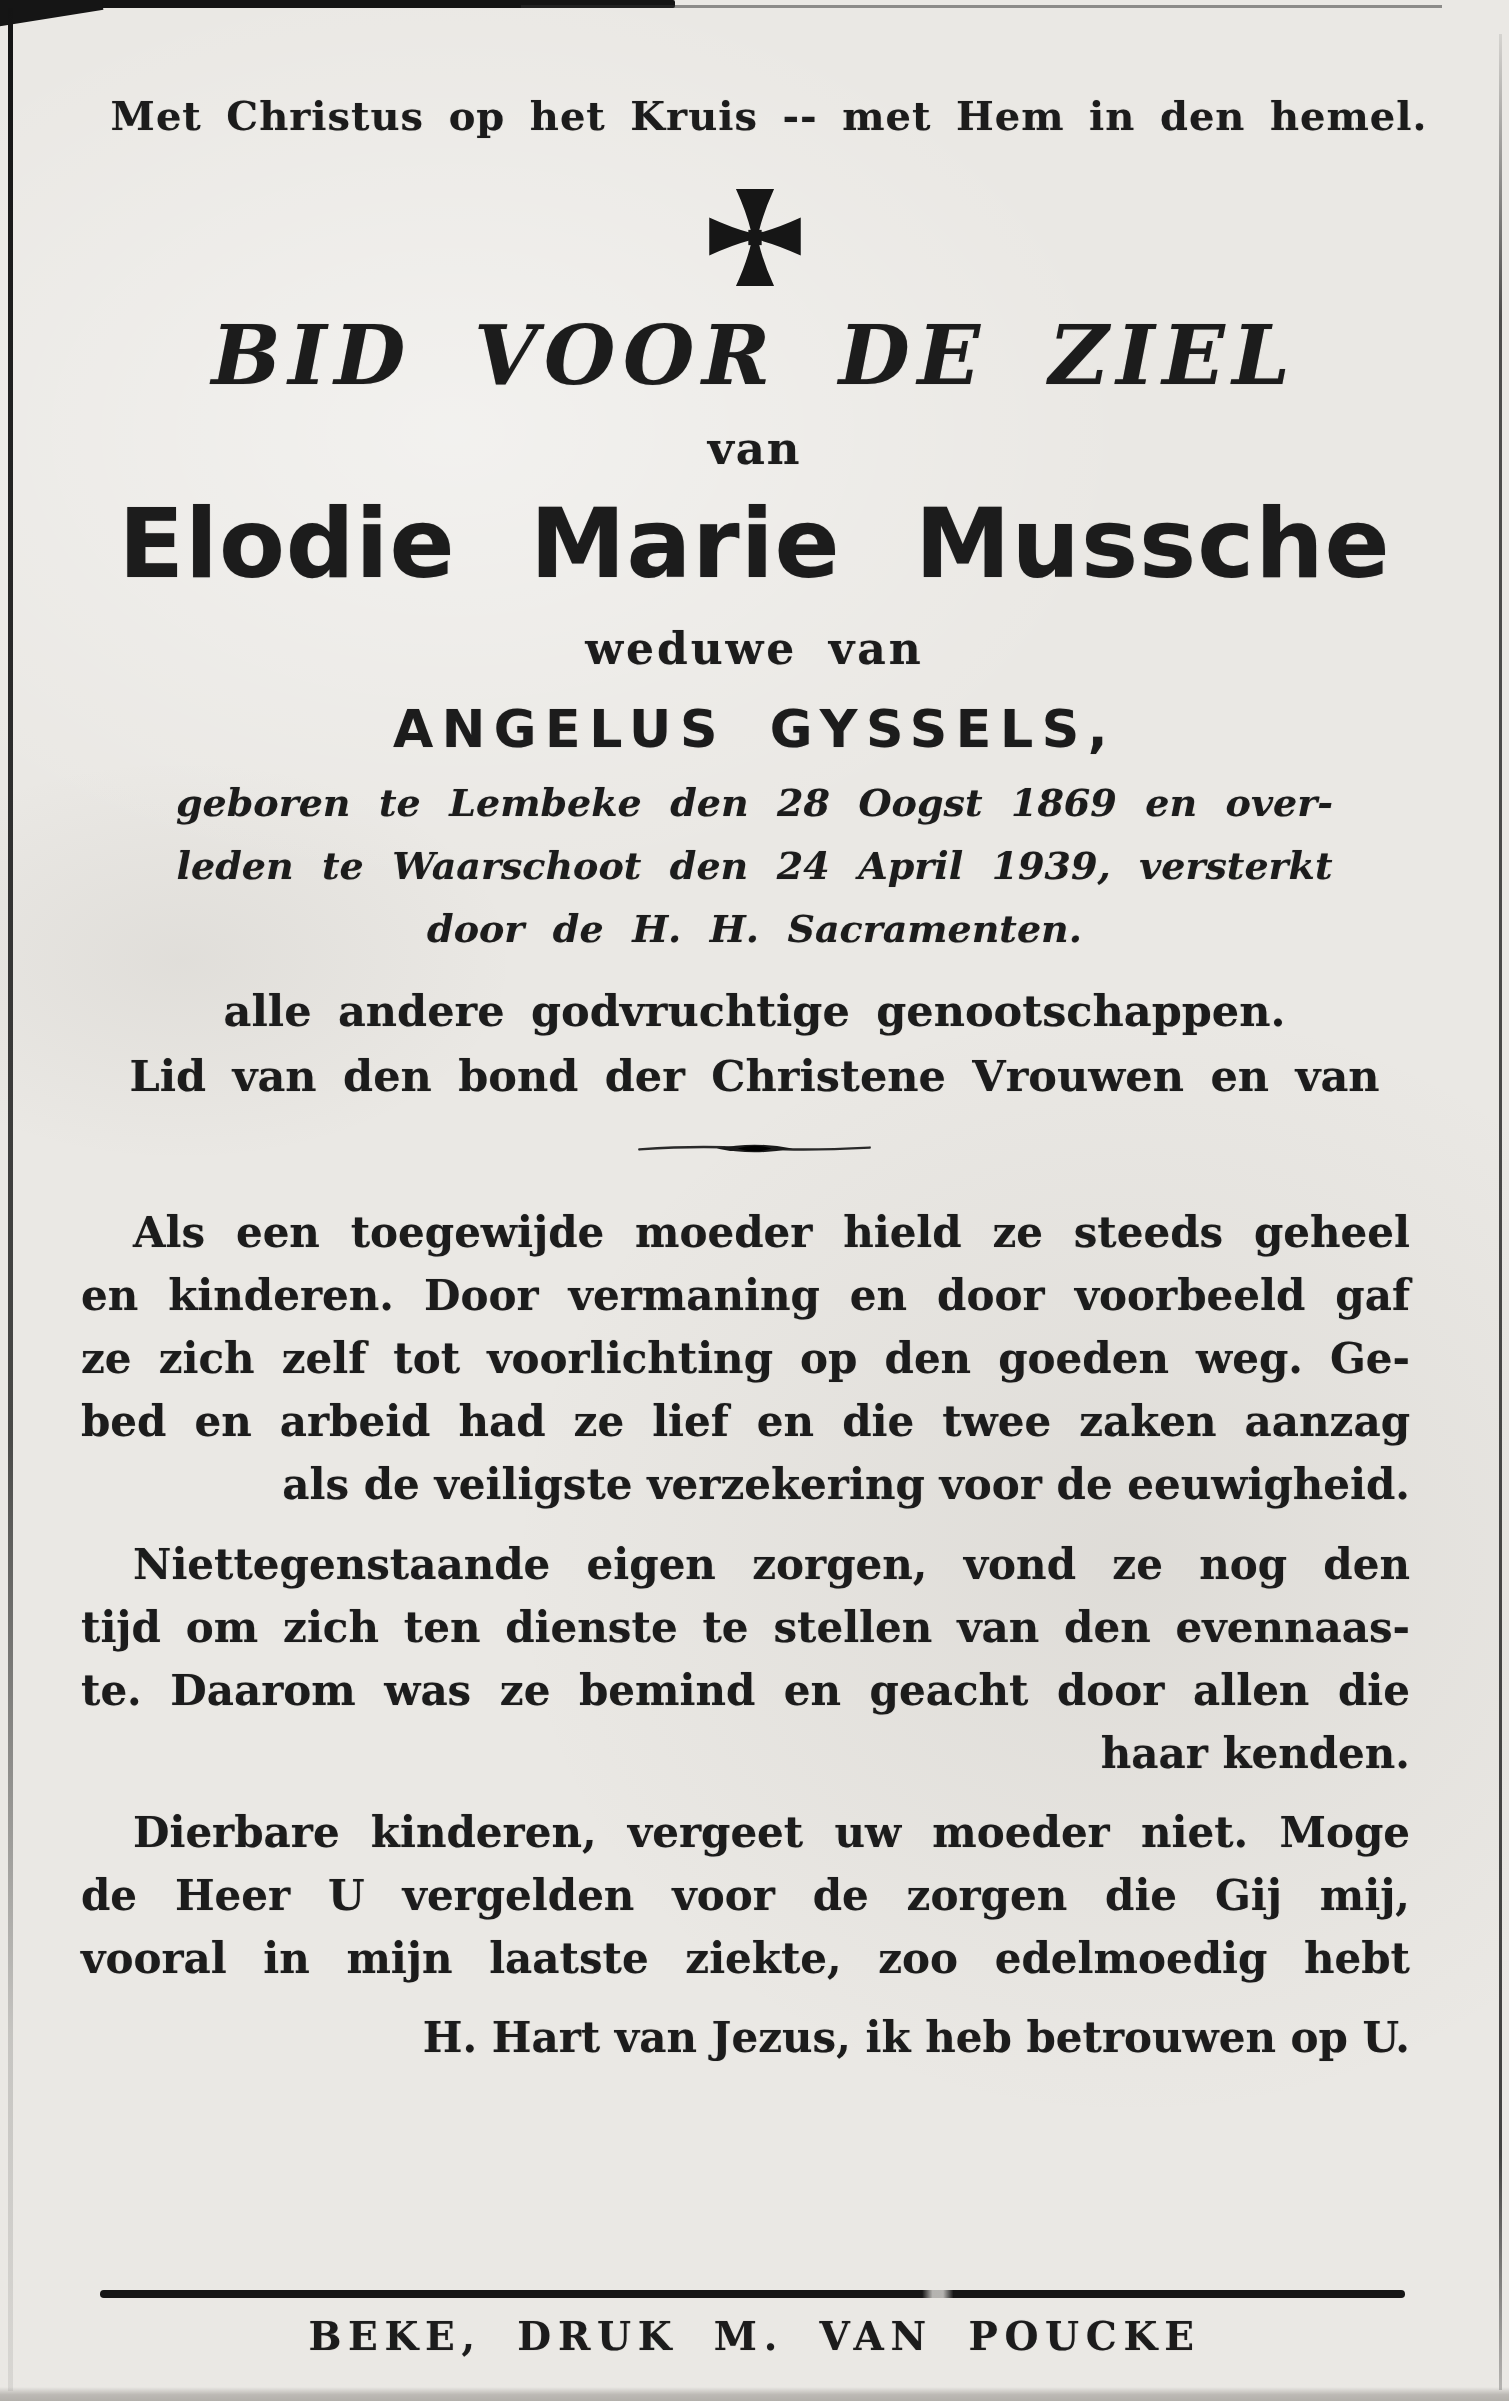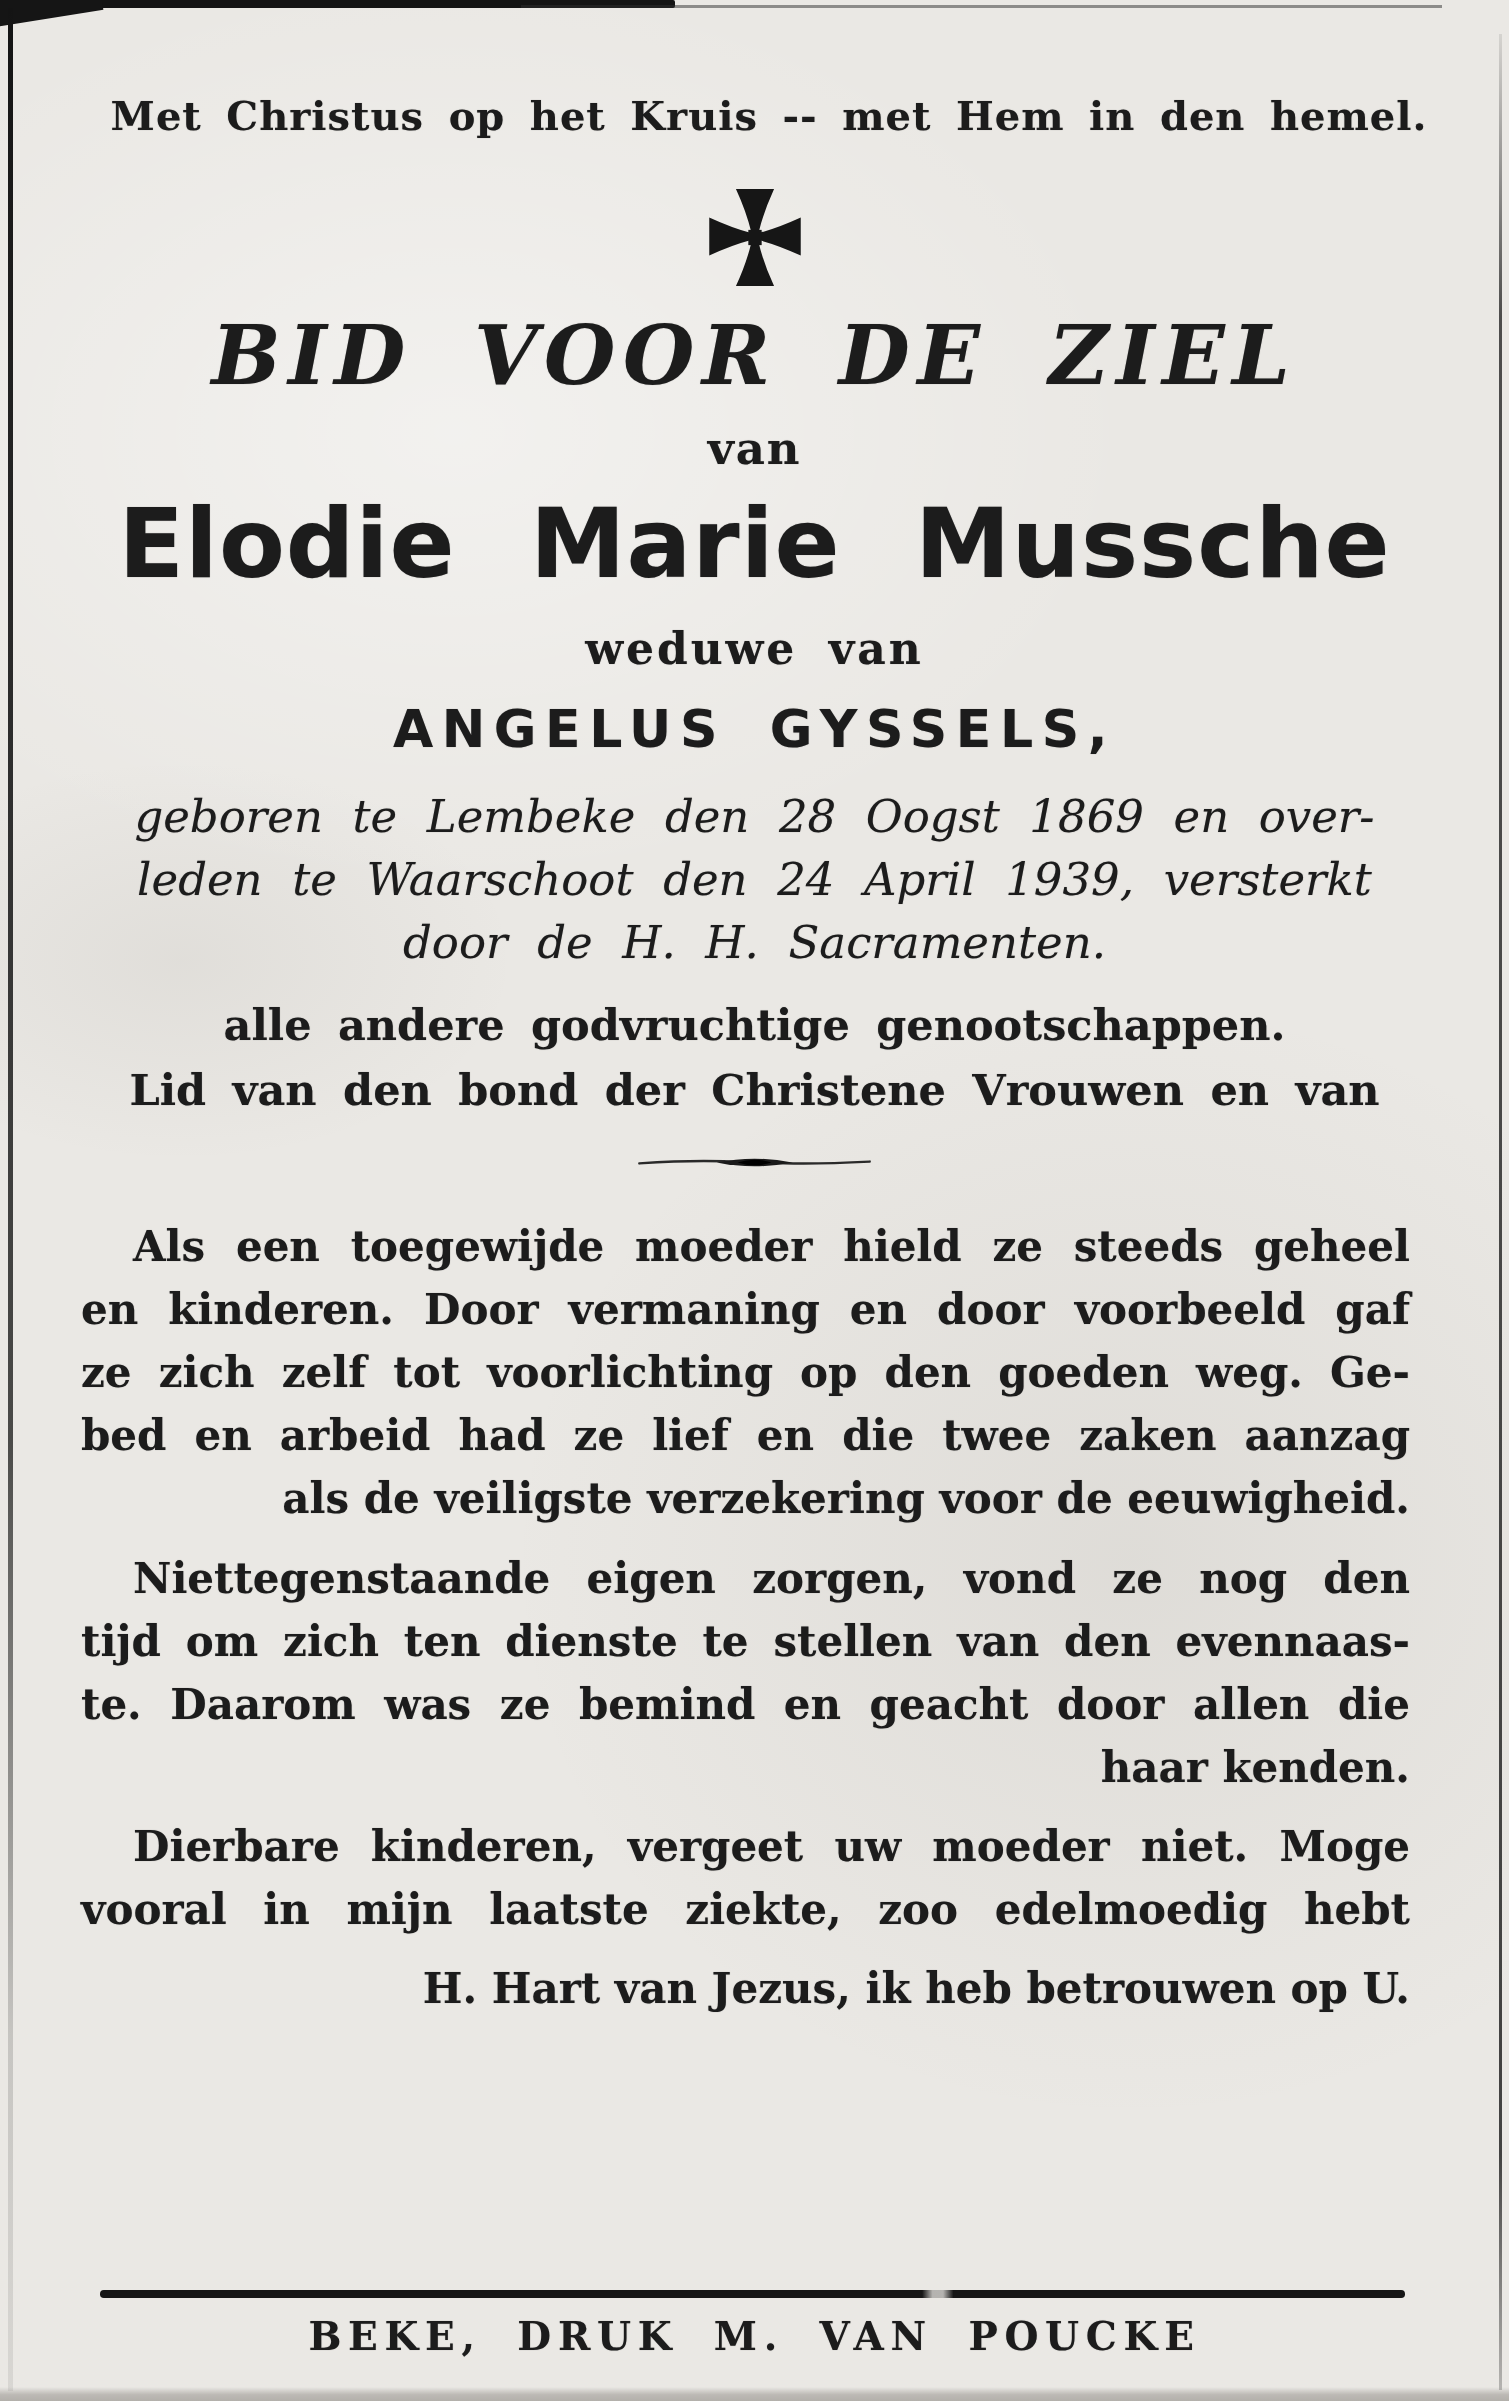--- a/index.html
+++ b/index.html
@@ -30,21 +30,21 @@
                 background:linear-gradient(180deg, rgba(150,147,142,0) 0%, rgba(150,147,142,0.55) 55%, #b3b0ab 100%); }
 
   .header { text-align:center; }
   .epigraph  { padding-top:92px; font-size:40px; font-weight:bold; letter-spacing:1px; word-spacing:9.6px;padding-left:29px; }
   .cross-wrap{ margin-top:48px; line-height:0; }
   .heading   { margin-top:19px; font-style:italic; font-weight:bold; font-size:82px; letter-spacing:7.6px; word-spacing:25px; }
   .prep      { margin-top:19px; font-size:45px; font-weight:bold; letter-spacing:1.9px; }
   .name      { margin-top:13.4px; font-family:"DejaVu Sans", sans-serif; font-weight:bold; font-size:96px; word-spacing:40px; letter-spacing:1px; }
   .relation  { margin-top:23px; font-size:44px; font-weight:bold; letter-spacing:2.9px; word-spacing:13.4px; }
   .spouse    { margin-top:25px; font-family:"DejaVu Sans", sans-serif; font-weight:bold; font-size:52px; letter-spacing:8.6px; word-spacing:17px; }
-  .vitals    { margin-top:26px; font-style:italic; font-weight:normal; font-size:45px; line-height:63px; word-spacing:15.3px; }
+  .vitals    { margin-top:12px; font-style:italic; font-weight:bold; font-size:38px; line-height:63px; word-spacing:15.3px; }
   .membership{ margin-top:19px; font-weight:bold; font-size:43px; line-height:65px; word-spacing:11.5px; }
   .divider-wrap { margin-top:31px; line-height:0; }
 
   .body { margin:44px 99px 0 81px; font-weight:bold; font-size:42px; line-height:63px; }
   .para + .para { margin-top:16.3px; }
   .line  { white-space:normal; }
   .fill  { text-align:justify; text-align-last:justify; }
   .plain { text-align:right; }
   .first { text-indent:52px; }
 
@@ -123,20 +123,21 @@
 
     <div class="para">
       <div class="line fill first">Niettegenstaande eigen zorgen, vond ze nog den</div>
       <div class="line fill">tijd om zich ten dienste te stellen van den evennaas-</div>
       <div class="line fill">te. Daarom was ze bemind en geacht door allen die</div>
       <div class="line plain">haar kenden.</div>
     </div>
 
     <div class="para">
       <div class="line fill first">Dierbare kinderen, vergeet uw moeder niet. Moge</div>
+      <div class="line fill">de Heer U vergelden voor de zorgen die Gij mij,</div>
       <div class="line fill">vooral in mijn laatste ziekte, zoo edelmoedig hebt</div>
     </div>
 
     <div class="para">
       <div class="line plain first">H. Hart van Jezus, ik heb betrouwen op U.</div>
     </div>
 
   </div>
 
   <div class="footer-rule"></div>

